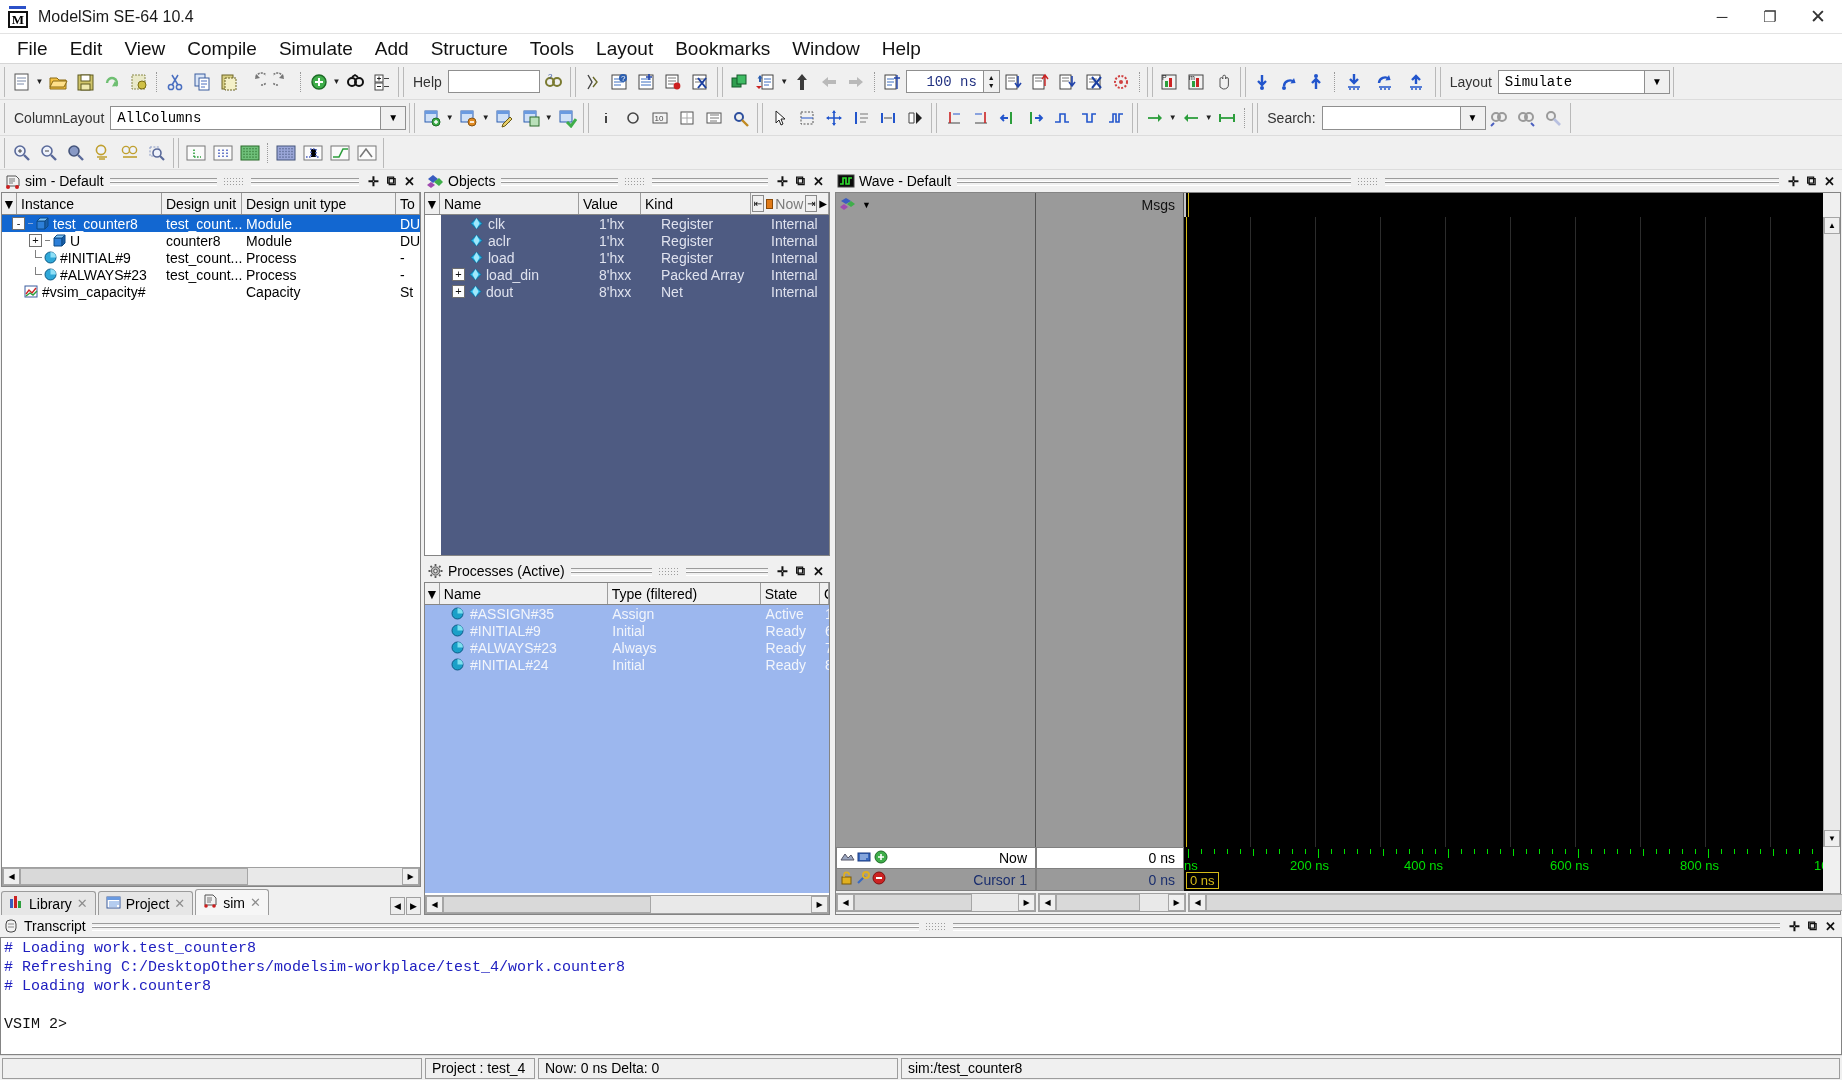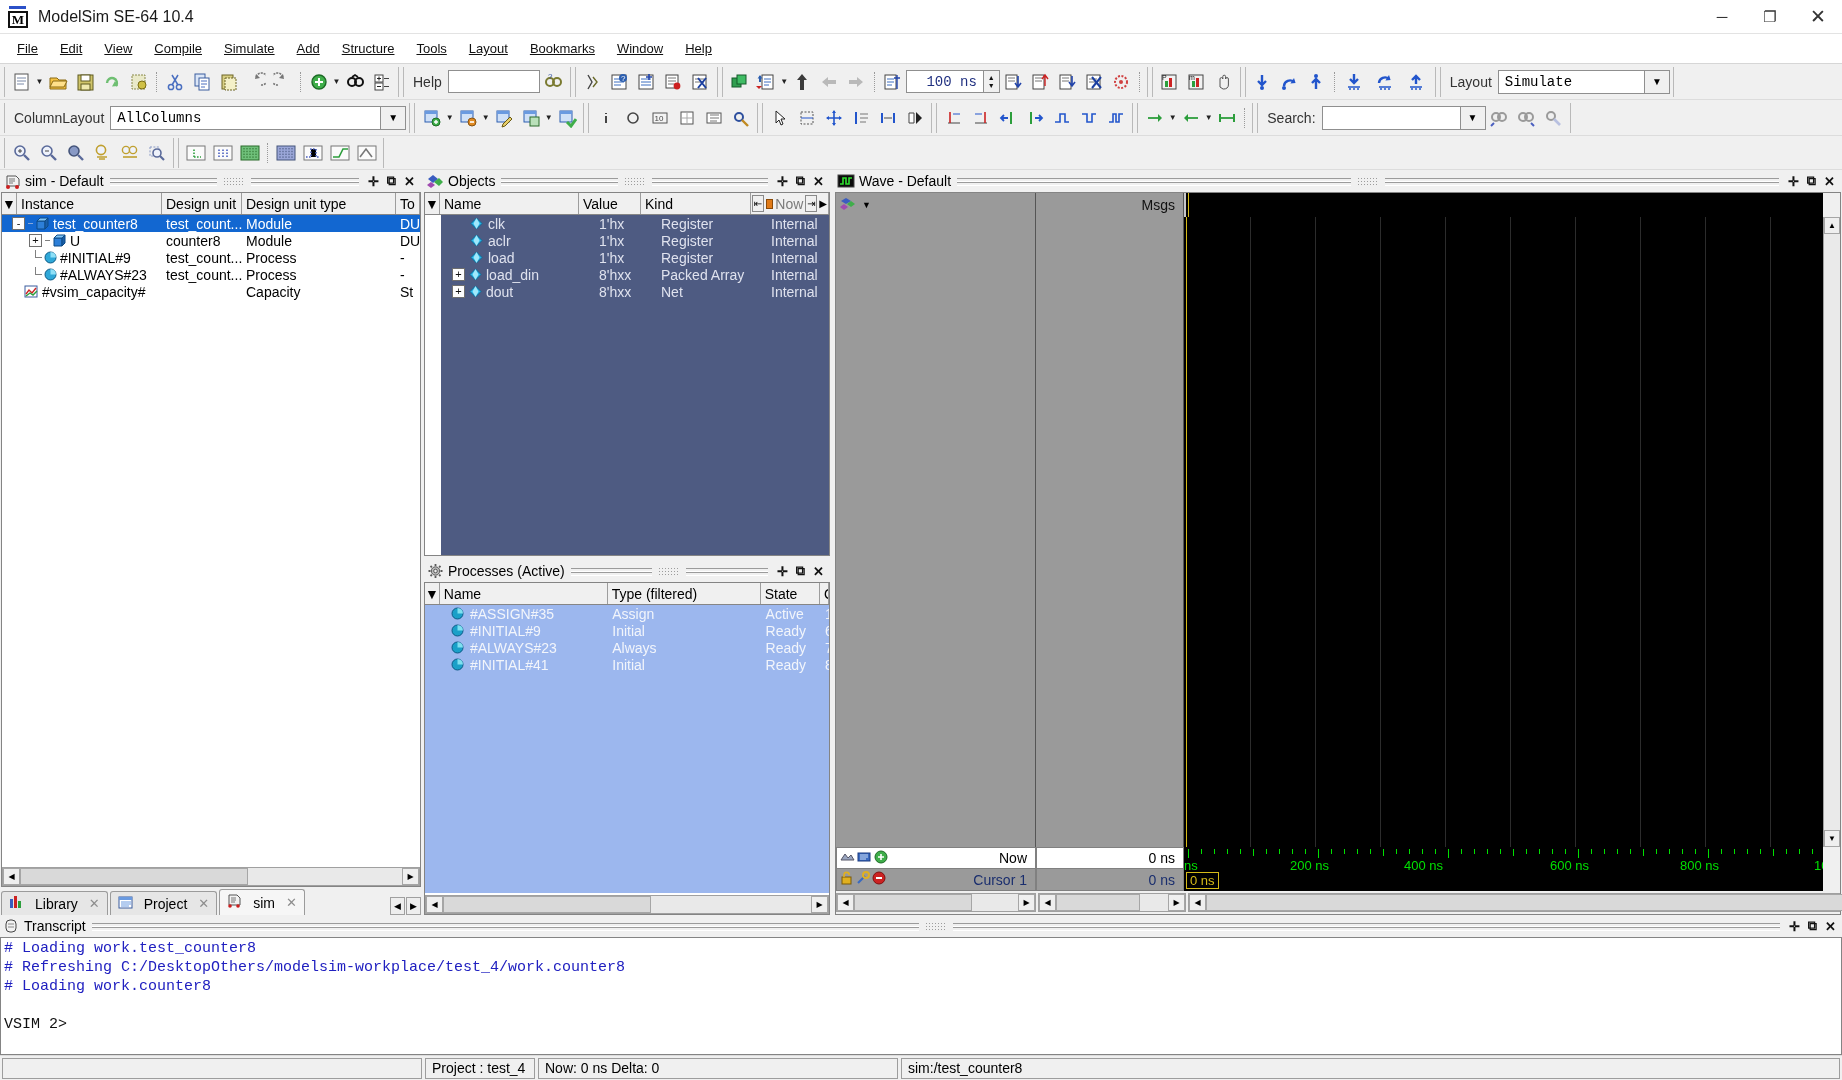--- a/index.html
+++ b/index.html
@@ -34,21 +34,21 @@
   .win-buttons { margin-left:auto; display:flex; height:34px; }
   .win-btn { width: 48px; height: 34px; display:flex; align-items:center; justify-content:center;
              font-size: 15px; color:#333; }
   .win-btn.close { font-size: 19px; }
 
   
   .menubar {
     height: 30px; display:flex; align-items:center;
     background:#ffffff; border-bottom:1px solid #d6d6d6; padding-left:6px; flex:none;
   }
-  .menu-item { padding: 3px 11px; font-size:13px; color:#111;text-decoration:underline; }
+  .menu-item { padding: 3px 11px; font-size:19px; color:#111; }
 
   
   .toolbar-row {
     display:flex; align-items:center; background:#f0f0f0;
     border-bottom:1px solid #dcdcdc; flex:none; padding:1px 2px;
   }
   .tb-row1 { height:36px; }
   .tb-row2 { height:36px; }
   .tb-row3 { height:34px; }
   .tbgroup { display:flex; align-items:center; height:30px; padding:0 3px;
@@ -151,21 +151,21 @@
     background:#f0f0f0; border:1px solid #a0a0a0; margin-top:2px;
   }
   .hs-btn { width:17px; height:17px; display:flex; align-items:center; justify-content:center;
             border:1px solid #a6a6a6; background:#efefef; font-size:8px; flex:none; }
   .hs-track { flex:1; height:17px; background:#e9e9e9; position:relative; }
   .hs-thumb { position:absolute; top:0; left:0; height:17px; background:#d9d9d9; border:1px solid #a6a6a6; }
 
   
   .tabbar { height:26px; flex:none; display:flex; align-items:flex-end; background:#f0f0f0; margin-top:2px; }
   .tab {
-    height:24px; display:flex; align-items:center; gap:11px; padding:0 7px;
+    height:24px; display:flex; align-items:center; gap:5px; padding:0 7px;
     border:1px solid #9b9b9b; border-bottom:none; background:#e6e6e6;
     border-radius:3px 3px 0 0; font-size:14px; margin-right:2px;
   }
   .tab.active { background:#f6f6f6; height:26px; }
   .tab .x { color:#8d8d8d; font-size:13px; }
   .tabs-nav { margin-left:auto; display:flex; gap:1px; align-items:center; }
   .tabs-nav div { width:15px; height:18px; border:1px solid #a0a0a0; background:#eee;
                   display:flex; align-items:center; justify-content:center; font-size:9px; }
 
   
@@ -1235,21 +1235,21 @@
             </div>
 
             <div class="trow proc-row">
               <div class="td" style="width:185px; padding-left:26px; gap:6px;">
                 <span class="ico-proc">
                   <svg width="13" height="13">
                       <circle cx="6.5" cy="6.5" r="5.5" fill="#1aa0c8" stroke="#0d5a86"></circle>
                       <path d="M6.5 1a5.5 5.5 0 015.5 5.5H6.5z" fill="#7fe0f0"></path>
                     </svg>
                 </span>
-                <span>#INITIAL#41</span>
+                <span>#INITIAL#24</span>
               </div>
               <div class="td" style="width:155px">Initial</div>
               <div class="td" style="width:60px">Ready</div>
               <div class="td" style="flex:1">8</div>
             </div>
 
           </div>
           <div class="hscroll">
             <div class="hs-btn">◀</div>
             <div class="hs-track">

